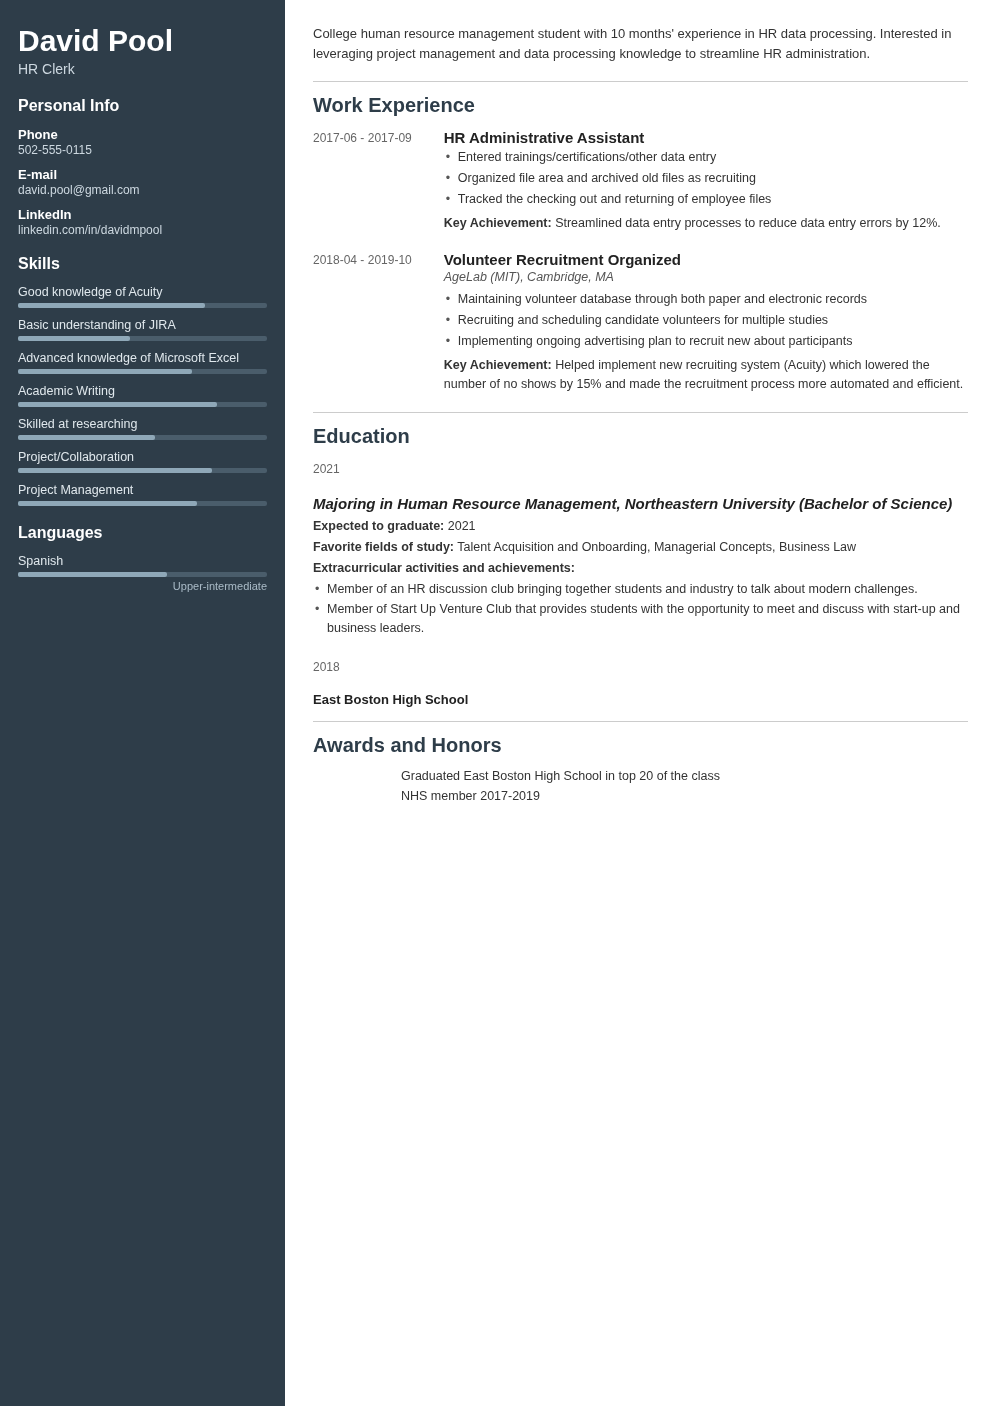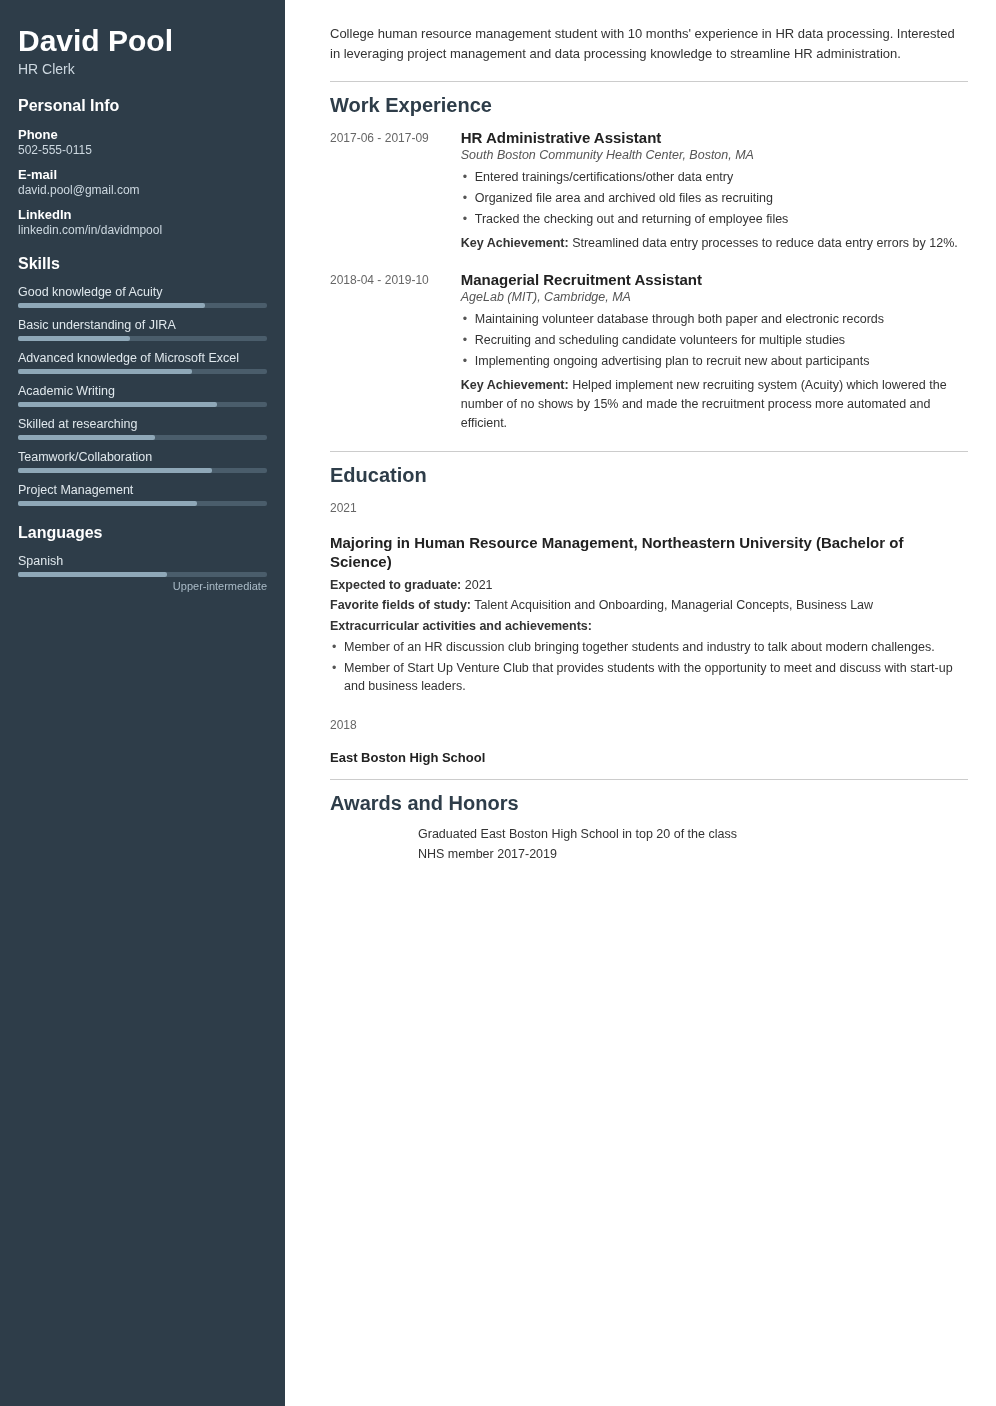--- a/index.html
+++ b/index.html
@@ -97,21 +97,21 @@
     }
     .lang-level {
       font-size: 11px;
       color: #aabbc7;
       text-align: right;
     }
 
     
     .main-content {
       flex: 1;
-      padding: 24px 28px 28px 45px;
+      padding: 24px 28px 28px 28px;
       background: #fff;
     }
     .summary-text {
       font-size: 13px;
       color: #333;
       line-height: 1.5;
       margin-bottom: 18px;
     }
     .section-divider {
       border: none;
@@ -192,20 +192,21 @@
     }
     .edu-details {
       flex: 1;
     }
     .edu-degree {
       font-size: 15px;
       font-weight: 700;
       color: #222;
       line-height: 1.3;
       margin-bottom: 4px;
+      font-style: italic;
     }
     .edu-field {
       font-size: 12.5px;
       color: #333;
       line-height: 1.5;
       margin-bottom: 2px;
     }
     .edu-field strong {
       font-weight: 700;
     }
@@ -270,21 +271,21 @@
         <div class="skill-bar-fill" style="width:80%"></div>
       </div>
     </div>
         <div class="skill-item">
       <div class="skill-name">Skilled at researching</div>
       <div class="skill-bar-bg">
         <div class="skill-bar-fill" style="width:55%"></div>
       </div>
     </div>
         <div class="skill-item">
-      <div class="skill-name">Teamwork/Collaboration</div>
+      <div class="skill-name">Project/Collaboration</div>
       <div class="skill-bar-bg">
         <div class="skill-bar-fill" style="width:78%"></div>
       </div>
     </div>
         <div class="skill-item">
       <div class="skill-name">Project Management</div>
       <div class="skill-bar-bg">
         <div class="skill-bar-fill" style="width:72%"></div>
       </div>
     </div>
@@ -307,33 +308,32 @@
     <p class="summary-text">College human resource management student with 10 months' experience in HR data processing. Interested in leveraging project management and data processing knowledge to streamline HR administration.</p>
 
     <hr class="section-divider">
     <div class="section-title">Work Experience</div>
 
     <div id="jobs-list">
         <div class="exp-block">
       <div class="exp-date">2017-06 - 2017-09</div>
       <div class="exp-details">
         <div class="exp-job-title">HR Administrative Assistant</div>
-        <div class="exp-company">South Boston Community Health Center, Boston, MA</div>
         <ul class="exp-bullets">
               <li>Entered trainings/certifications/other data entry</li>
               <li>Organized file area and archived old files as recruiting</li>
               <li>Tracked the checking out and returning of employee files</li>
             </ul>
         <div class="key-achievement"><strong>Key Achievement:</strong> Streamlined data entry processes to reduce data entry errors by 12%.</div>
       </div>
     </div>
         <div class="exp-block">
       <div class="exp-date">2018-04 - 2019-10</div>
       <div class="exp-details">
-        <div class="exp-job-title">Managerial Recruitment Assistant</div>
+        <div class="exp-job-title">Volunteer Recruitment Organized</div>
         <div class="exp-company">AgeLab (MIT), Cambridge, MA</div>
         <ul class="exp-bullets">
               <li>Maintaining volunteer database through both paper and electronic records</li>
               <li>Recruiting and scheduling candidate volunteers for multiple studies</li>
               <li>Implementing ongoing advertising plan to recruit new about participants</li>
             </ul>
         <div class="key-achievement"><strong>Key Achievement:</strong> Helped implement new recruiting system (Acuity) which lowered the number of no shows by 15% and made the recruitment process more automated and efficient.</div>
       </div>
     </div>
       </div>

